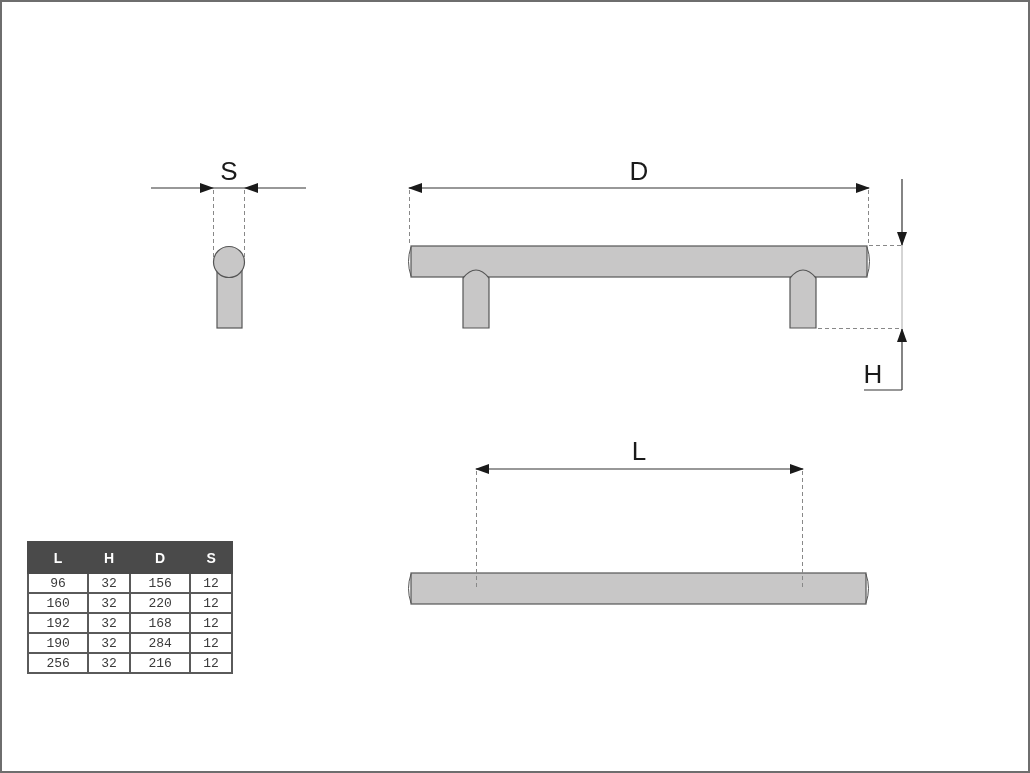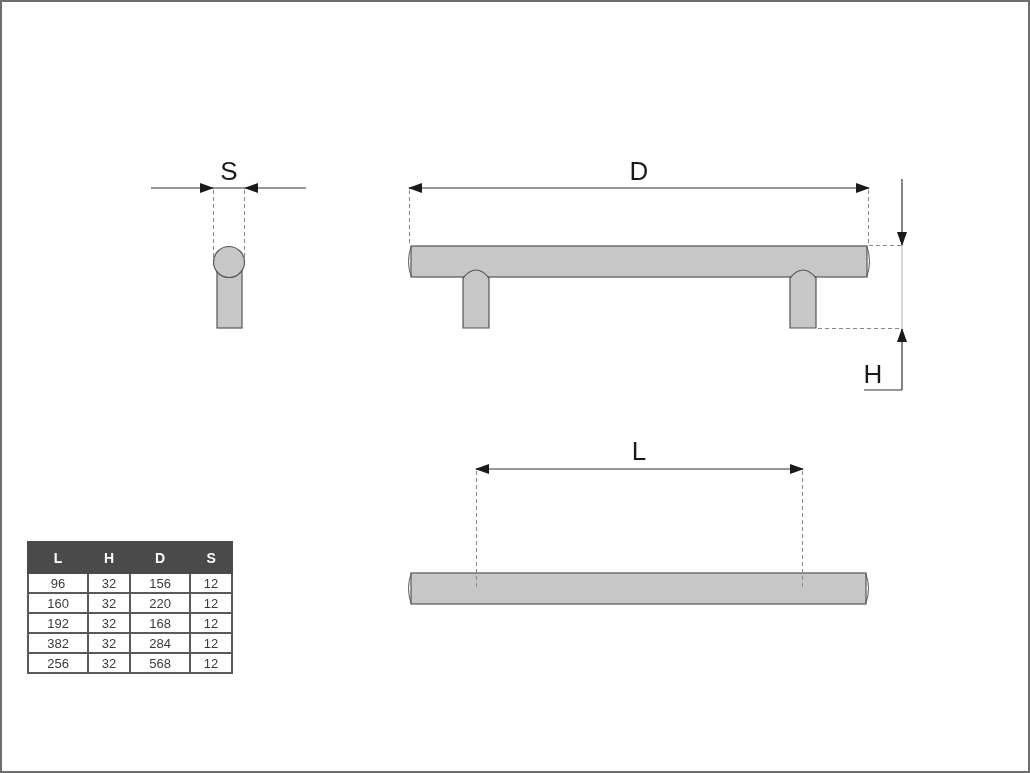--- a/index.html
+++ b/index.html
@@ -2,21 +2,21 @@
 <html><head>
   <meta charset="utf-8">
   <style>
     html, body { margin: 0; padding: 0; background: #ffffff; }
     body { width: 1030px; height: 773px; position: relative; overflow: hidden; font-family: "Liberation Sans", sans-serif; }
     .frame { position: absolute; left: 0; top: 0; width: 1026px; height: 769px; border: 2px solid #6e6e6e; background: #fff; }
     svg.drawing { position: absolute; left: 0; top: 0; }
     .dim-label { font-family: "Liberation Sans", sans-serif; font-size: 26px; fill: #1a1a1a; }
     table.spec { position: absolute; left: 27px; top: 541px; border-collapse: collapse; width: 206px; font-family: "Liberation Sans", sans-serif; }
     table.spec th { background: #4a4a4a; color: #ffffff; font-weight: bold; font-size: 14px; height: 29px; padding: 0; text-align: center; border: 2px solid #4a4a4a; }
-    table.spec td { height: 18px; padding: 0; text-align: center; font-size: 13px; color: #3a3a3a; border: 2px solid #5a5a5a; background: #fff; }
+    table.spec td { height: 18px; padding: 0; text-align: center; font-size: 13px; color: #3a3a3a; border: 2px solid #5a5a5a; background: #fff; font-family: Liberation Mono, monospace; }
   </style>
 </head>
 <body>
 
 <div class="frame"></div>
 
 <svg class="drawing" width="1030" height="773" viewBox="0 0 1030 773">
   <defs>
     <marker id="arr" markerWidth="14" markerHeight="10" refX="13" refY="5" orient="auto" markerUnits="userSpaceOnUse">
       <path d="M0,0 L14,5 L0,10 Z" fill="#1a1a1a"></path>
@@ -93,25 +93,25 @@
       <td>220</td>
       <td>12</td>
     </tr>
     <tr>
       <td>192</td>
       <td>32</td>
       <td>168</td>
       <td>12</td>
     </tr>
     <tr>
-      <td>382</td>
+      <td>190</td>
       <td>32</td>
       <td>284</td>
       <td>12</td>
     </tr>
     <tr>
       <td>256</td>
       <td>32</td>
-      <td>568</td>
+      <td>216</td>
       <td>12</td>
     </tr>
   </tbody>
 </table>
 
 </body></html>

